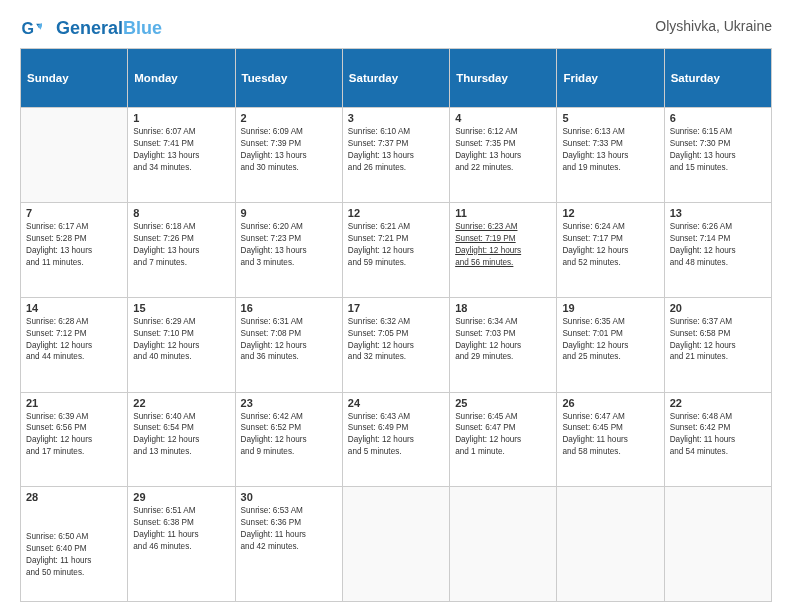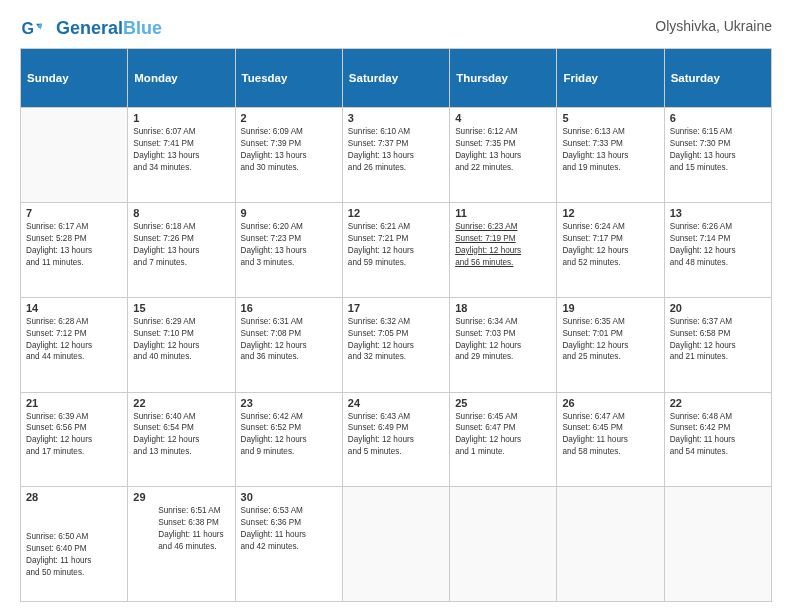--- a/index.html
+++ b/index.html
@@ -329,21 +329,21 @@
         <tr>
           <td>
             <span class="day-number">28</span>
             <div class="day-info" style="white-space: pre-line; margin-top: 28px;">Sunrise: 6:50 AM
 Sunset: 6:40 PM
 Daylight: 11 hours
 and 50 minutes.</div>
           </td>
           <td>
             <span class="day-number">29</span>
-            <div class="day-info" style="white-space: pre-line; margin-left: 25px;">Sunrise: 6:51 AM
+            <div class="day-info" style="white-space: pre-line;">Sunrise: 6:51 AM
 Sunset: 6:38 PM
 Daylight: 11 hours
 and 46 minutes.</div>
           </td>
           <td>
             <span class="day-number">30</span>
             <div class="day-info" style="white-space: pre-line;">Sunrise: 6:53 AM
 Sunset: 6:36 PM
 Daylight: 11 hours
 and 42 minutes.</div>

